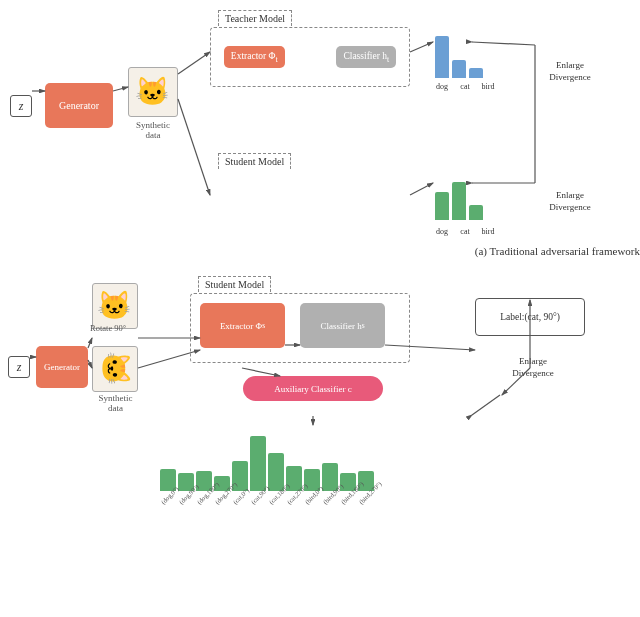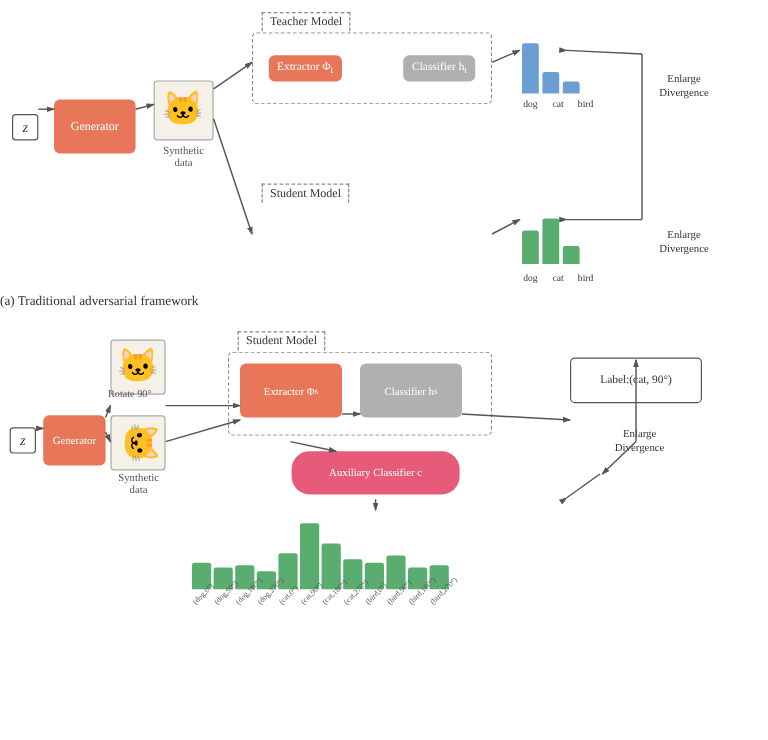--- a/index.html
+++ b/index.html
@@ -221,21 +221,21 @@
       width: 60px;
       line-height: 1.3;
     }
 
     
     .caption-top {
       position: absolute;
       top: 240px;
       left: 0;
       width: 640px;
-      text-align: left;
+      text-align: right;
       font-size: 11px;
       color: #333;
     }
 
     
     .bottom-section {
       position: absolute;
       top: 268px;
       left: 0;
       width: 640px;
@@ -295,21 +295,21 @@
       color: white;
       font-size: 9px;
       text-align: center;
     }
 
     .aux-classifier-b {
       position: absolute;
       top: 108px;
       left: 243px;
       width: 140px;
-      height: 36px;
+      height: 25px;
       background: #E85A7A;
       border-radius: 15px;
       display: flex;
       align-items: center;
       justify-content: center;
       color: white;
       font-size: 9px;
       text-align: center;
     }
 

